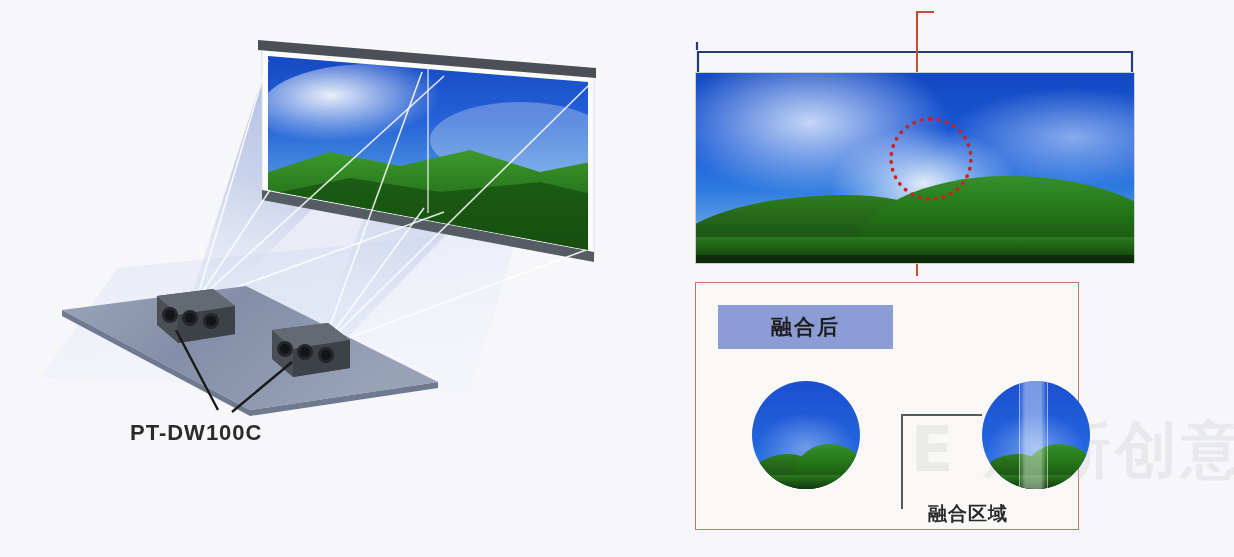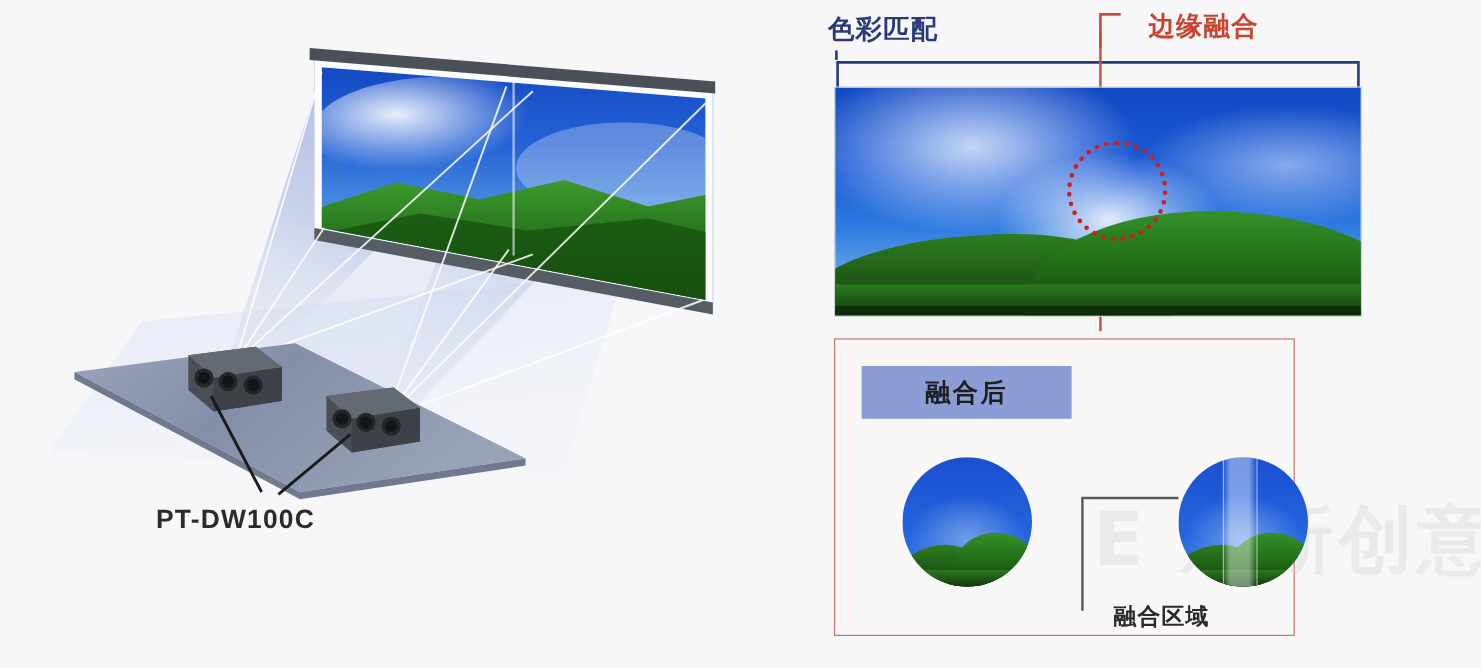--- a/index.html
+++ b/index.html
@@ -274,22 +274,20 @@
         <path d="M176,330 L218,410"></path>
         <path d="M292,362 L232,412"></path>
       </g>
     </svg>
 
     <div id="label-model">PT-DW100C</div>
   </div>
 
   <div id="right-panel">
 
-    <div class="hdr-label" id="label-color-match">色彩匹配</div>
-    <div class="hdr-label" id="label-edge-blend">边缘融合</div>
 
     <svg id="bracket-colormatch">
       <path d="M3,44 L3,12 L437,12 L437,44" stroke="#2b3a7a" stroke-width="2.2" fill="none"></path>
       <path d="M2,10 L2,2" stroke="#2b3a7a" stroke-width="2.2" fill="none"></path>
     </svg>
 
     <div id="stem-red"></div>
     <svg style="position:absolute;left:248px;top:4px;width:30px;height:40px;">
       <path d="M9,36 L9,8 L26,8" stroke="#c0503e" stroke-width="2.2" fill="none"></path>
     </svg>

